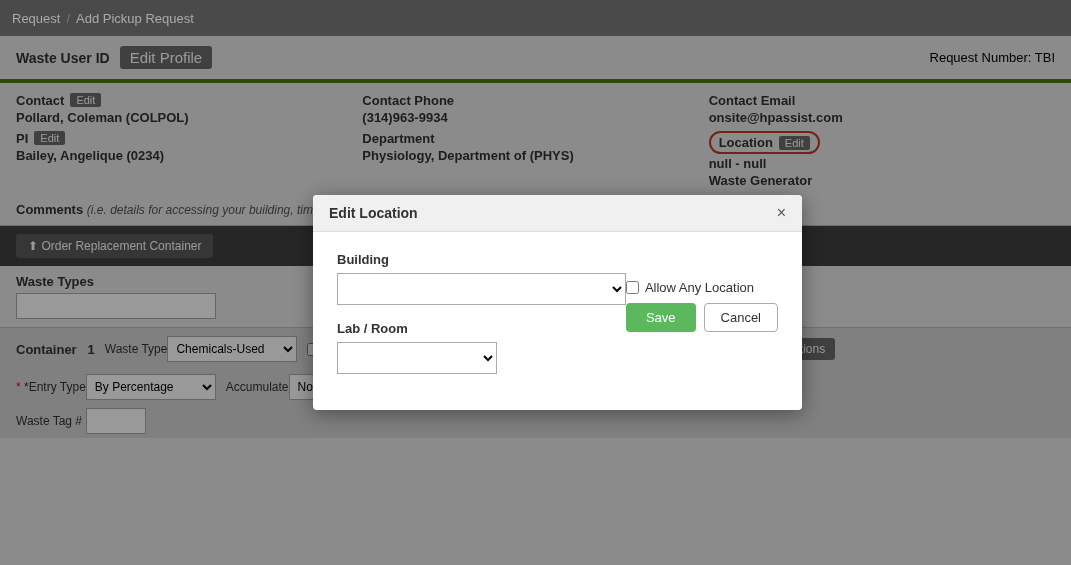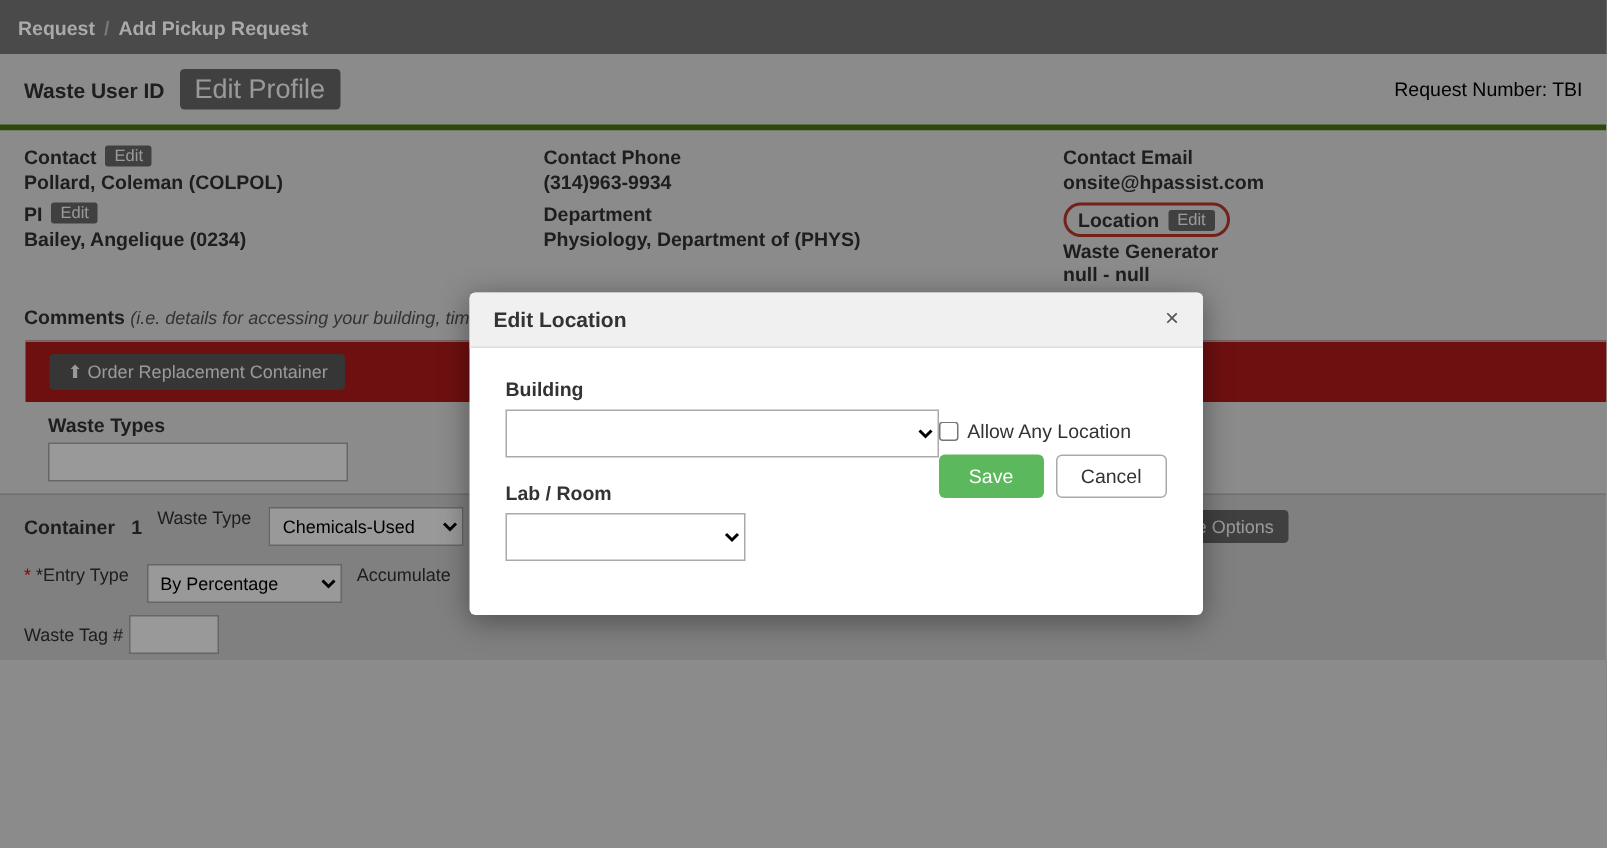--- a/index.html
+++ b/index.html
@@ -7,21 +7,20 @@
 
     
     .top-bar {
       background: #4a4a4a;
       color: #ccc;
       padding: 18px 12px;
       font-size: 13px;
       height: 32px;
       display: flex;
       align-items: center;
-      font-weight: bold;
     }
     .top-bar span { color: #aaa; }
     .top-bar .separator { margin: 0 6px; color: #777; }
 
     
     .main-content {
       background: #e8e8e8;
       height: calc(565px - 32px);
       position: relative;
       overflow: hidden;
@@ -36,21 +35,21 @@
       justify-content: space-between;
       align-items: center;
     }
     .header-left { display: flex; align-items: center; gap: 10px; }
     .waste-user-label { font-weight: bold; font-size: 14px; color: #333; }
     .edit-profile-btn {
       background: #6c6c6c;
       color: white;
       border: none;
       padding: 3px 10px;
-      font-size: 18px;
+      font-size: 15px;
       border-radius: 3px;
       cursor: pointer;
     }
 
     
     .info-grid {
       display: grid;
       grid-template-columns: 1fr 1fr 1fr;
       padding: 10px 16px;
       gap: 6px 0;
@@ -83,61 +82,59 @@
     .comments-row {
       padding: 4px 16px 8px;
       background: #e8e8e8;
       color: #333;
     }
     .comments-label { font-weight: bold; font-size: 13px; display: inline; }
     .comments-hint { font-style: italic; color: #555; font-size: 12px; }
 
     
     .order-section {
-      background: #b91c1c;
+      background: #404040;
       padding: 8px 16px;
       border-top: 1px solid #bbb;
-      margin-left: 17px;
     }
     .order-btn {
       background: #5a5a5a;
       color: white;
       border: none;
       padding: 5px 12px;
       font-size: 12px;
       cursor: pointer;
       border-radius: 3px;
     }
 
     
     .waste-types-section {
       padding: 8px 16px;
       background: #e8e8e8;
-      margin-left: 16px;
     }
     .section-label { font-weight: bold; color: #333; margin-bottom: 4px; font-size: 13px; }
     .waste-types-input {
       width: 200px;
       height: 26px;
       border: 1px solid #aaa;
       background: white;
     }
 
     
     .container-section {
       background: #d5d5d5;
       padding: 8px 16px;
       border-top: 1px solid #bbb;
       display: flex;
       align-items: center;
       gap: 10px;
       flex-wrap: wrap;
     }
     .container-label { font-weight: bold; color: #333; font-size: 13px; }
-    .field-group { display: flex; align-items: flex-start; gap: 12px; }
+    .field-group { display: flex; align-items: center; gap: 0; }
     .field-label { font-size: 12px; color: #333; }
     .field-label-required { font-size: 12px; color: #333; }
     .field-label-required::before { content: '*'; color: red; }
     select, input[type="text"] {
       border: 1px solid #aaa;
       background: white;
       padding: 2px 4px;
       font-size: 12px;
       height: 26px;
     }
@@ -320,22 +317,22 @@
       <div class="info-value">Physiology, Department of (PHYS)</div>
     </div>
 
     <div class="info-cell">
       <div class="info-label">
         <span class="location-circle">
           <span>Location</span>
           <button class="edit-inline-btn">Edit</button>
         </span>
       </div>
+      <div class="info-value">null - null</div>
       <div class="info-value" style="font-weight:bold; margin-top:2px;">Waste Generator</div>
-      <div class="info-value">null - null</div>
     </div>
   </div>
 
   <div class="comments-row">
     <span class="comments-label">Comments</span>
     <span class="comments-hint"> (i.e. details for accessing your building, time constraints or container requirements)</span>
   </div>
 
   <div class="order-section">
     <button class="order-btn">

